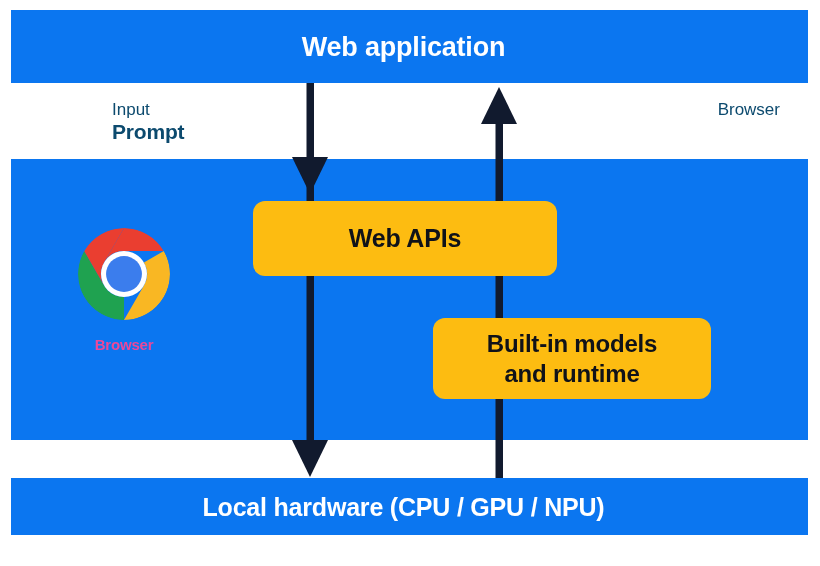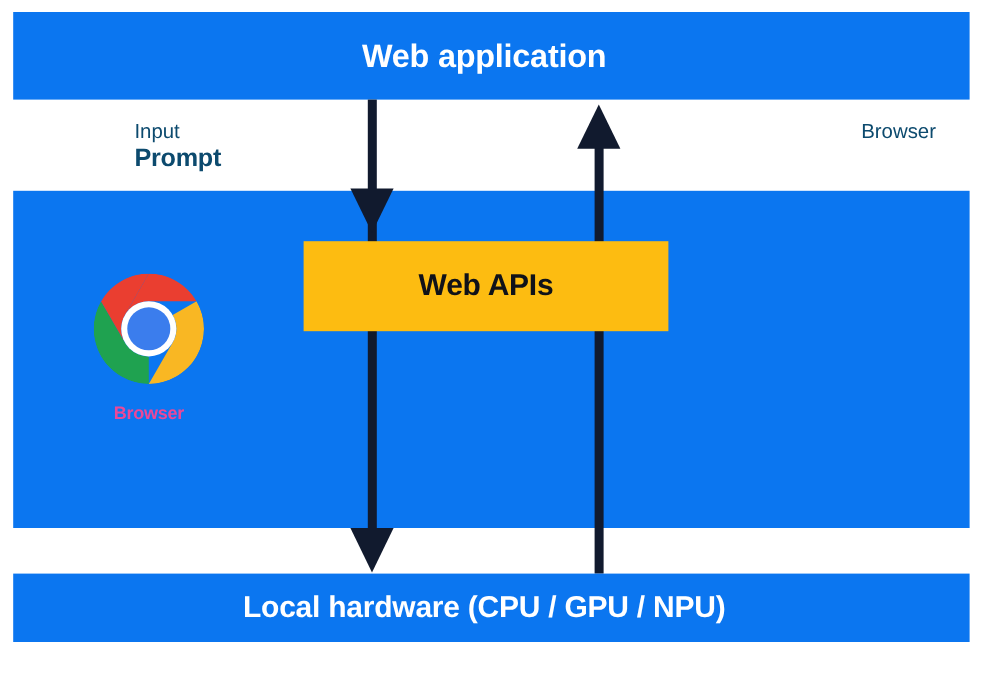--- a/index.html
+++ b/index.html
@@ -87,20 +87,21 @@
     background: #fdbc11;
     color: #101219;
     display: flex;
     align-items: center;
     justify-content: center;
     text-align: center;
     font-weight: 700;
     letter-spacing: -0.2px;
     line-height: 1.22;
     z-index: 3;
+    border-radius: 12px;
   }
   .ybox-web-apis {
     left: 253px; top: 201px;
     width: 304px; height: 75px;
     font-size: 25px;
   }
   .ybox-builtin {
     left: 433px; top: 318px;
     width: 278px; height: 81px;
     font-size: 24px;
@@ -187,18 +188,24 @@
         <circle cx="50" cy="50" r="19.5" fill="#3b7ded"></circle>
       </g>
     </svg>
     <div class="browser-caption">Browser</div>
   </div>
 
   <div class="ybox ybox-web-apis">
     <span>Web APIs</span>
   </div>
 
+  <div class="ybox ybox-builtin">
+    <div>
+      <span>Built-in models</span>
+      <span>and runtime</span>
+    </div>
+  </div>
 
   <div class="band band-bottom">
     <div class="band-title">Local hardware (CPU / GPU / NPU)</div>
   </div>
 
 </div>
 
 </body></html>

